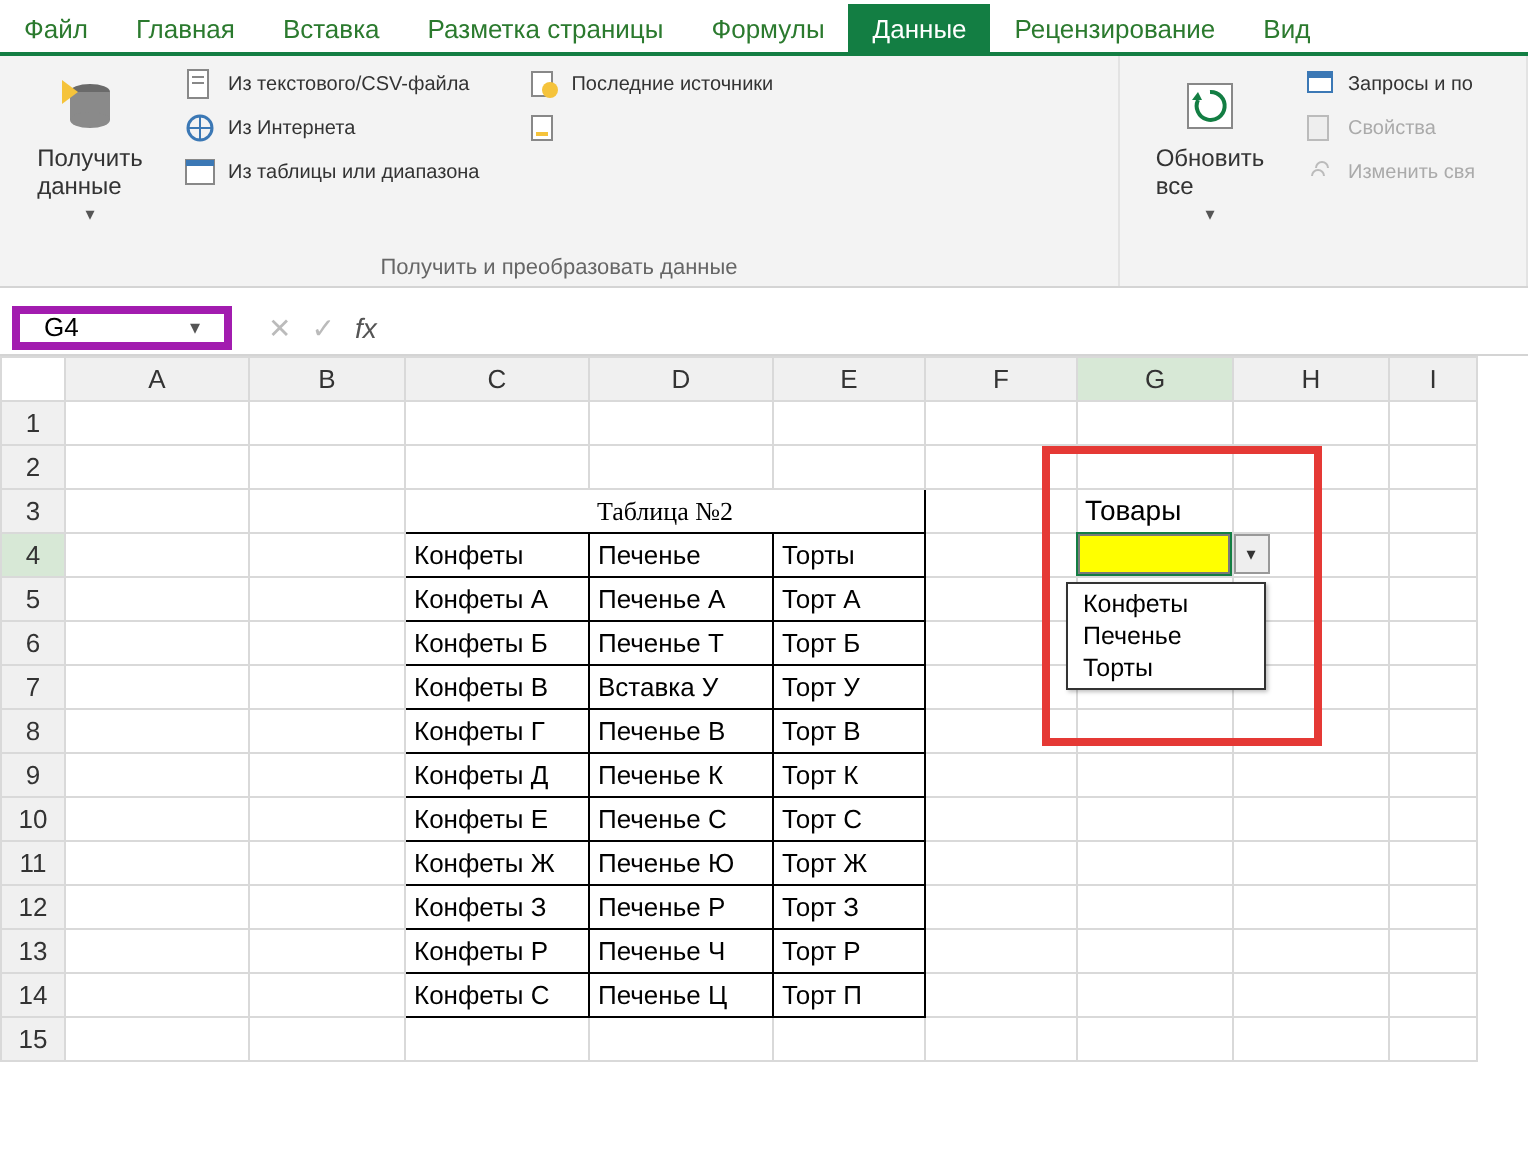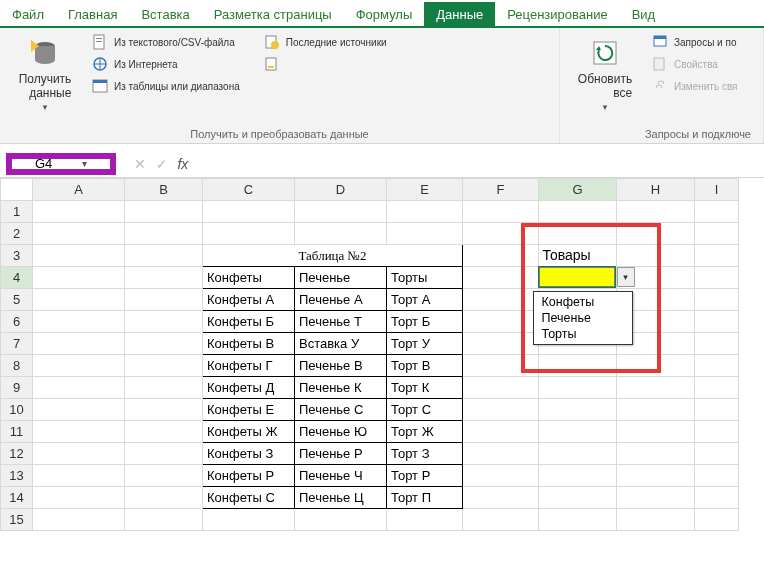--- a/index.html
+++ b/index.html
@@ -9,29 +9,29 @@
   .tabs { display: flex; background: #fff; border-bottom: 0; height: 26px; align-items: flex-end; }
   .tab { padding: 5px 12px 4px; color: #2b7a2e; font-size: 13px; cursor: pointer; }
   .tab.active { background: #137e43; color: #fff; }
   .sep-line { height: 2px; background: #137e43; }
 
   
   .ribbon { display:flex; background:#f3f3f3; border-bottom:1px solid #d4d4d4; height:116px; }
   .group { display:flex; flex-direction:column; justify-content:space-between; padding:6px 8px 0; border-right:1px solid #e3e3e3; }
   .group-inner { display:flex; gap:10px; align-items:flex-start; }
   .group-label { text-align:center; font-size:11px; color:#666; padding:2px 0 3px; }
-  .bigbtn { display:flex; flex-direction:column; align-items:center; gap:2px; font-size:12px; color:#333; cursor:pointer; width:74px; text-align:right; }
+  .bigbtn { display:flex; flex-direction:column; align-items:center; gap:2px; font-size:12px; color:#333; cursor:pointer; width:74px; text-align:left; }
   .icon32 { width:34px; height:34px; display:flex; align-items:center; justify-content:center; margin-top:2px;}
   .smallitems { display:flex; flex-direction:column; gap:6px; }
   .smallbtn { display:flex; align-items:center; gap:6px; font-size:10px; color:#333; cursor:pointer; white-space:nowrap; }
   .icon16 { width:16px; height:16px; display:inline-flex; align-items:center; justify-content:center; }
 
   
   .fxrow { display:flex; align-items:center; height:28px; border-bottom:1px solid #d4d4d4; background:#fff; margin-top:6px; }
-  .namebox { width:110px; border:6px solid #a21caf; height:22px; margin-left:6px; display:flex; align-items:center; padding:0 23px; font-size:13px; justify-content:space-between; }
+  .namebox { width:110px; border:4px solid #a21caf; height:22px; margin-left:6px; display:flex; align-items:center; padding:0 12px; font-size:13px; justify-content:space-between; }
   .namebox span.dd { font-size:10px; color:#555; }
   .fxbtns { display:flex; gap:10px; margin-left:18px; align-items:center; }
   .fxbtns span { color:#888; font-size:14px; }
   .fxinput { flex:1; border:none; height:22px; margin-left:10px; font-size:13px; }
 
   
   .gridwrap { position:relative; }
   table.grid { border-collapse:collapse; table-layout:fixed; }
   .grid th, .grid td { border:1px solid #d9d9d9; font-size:13px; font-weight:normal; text-align:center; background:#fff; }
   .grid th.colh { background:#f0f0f0; color:#333; height:22px; }
@@ -174,21 +174,20 @@
         <div class="smallbtn" style="color:#aaa">
           <span class="icon16">
               <svg width="16" height="16">
                 <path d="M4 10 a3 3 0 0 1 6 0 M6 6 a3 3 0 0 1 6 0" stroke="#bbb" fill="none"></path>
               </svg>
             </span>
           <span>Изменить свя</span>
         </div>
       </div>
     </div>
-    <div class="group-label" style="text-align:right;padding-right:4px">Запросы и подключе</div>
   </div>
 </div>
 
 <div class="fxrow">
   <div class="namebox">
     <span>G4</span>
     <span class="dd">▾</span>
   </div>
   <div class="fxbtns">
     <span style="color:#bbb">✕</span>

